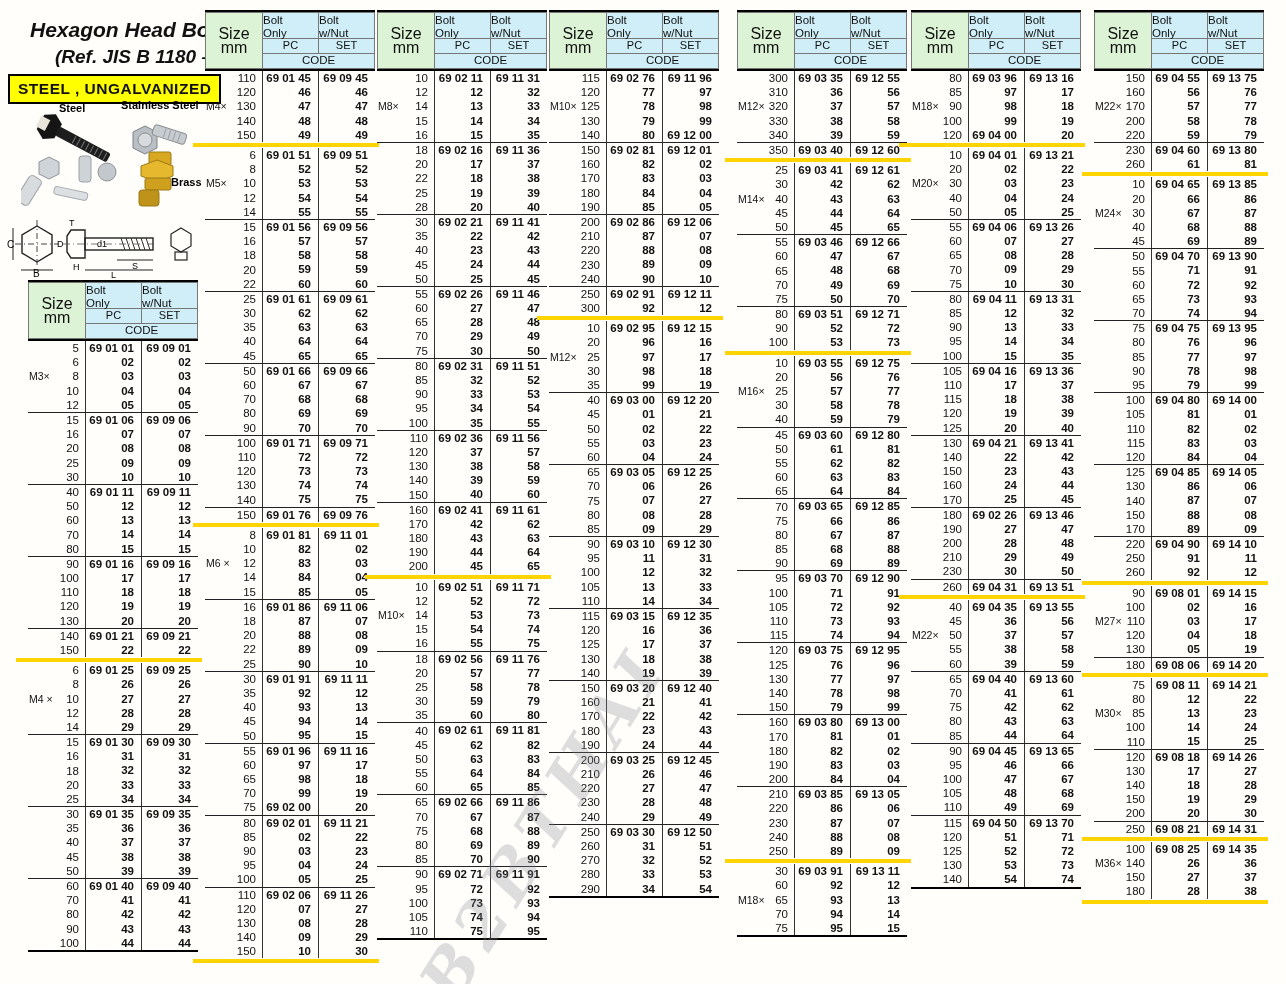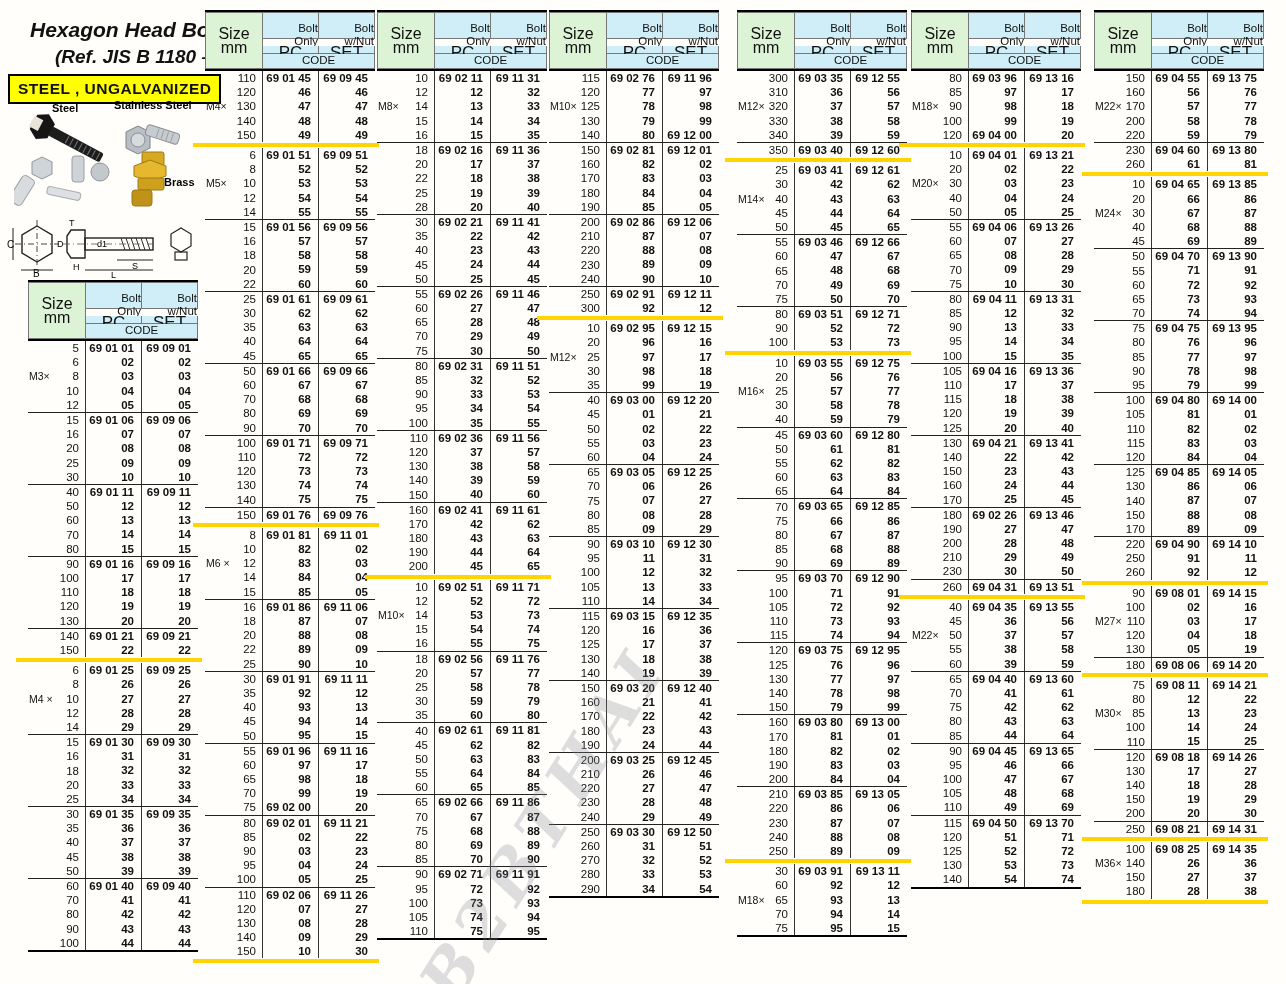--- a/index.html
+++ b/index.html
@@ -12,41 +12,41 @@
     --yellow:#ffd400;
     --banner-yellow:#ffff00;
   }
 
   
   .header-block{position:absolute;left:0;top:0;width:202px;height:280px;}
   .title{position:absolute;left:30px;top:18px;font-size:21px;font-weight:bold;font-style:italic;white-space:nowrap;}
   .subtitle{position:absolute;left:55px;top:46px;font-size:19px;font-weight:bold;font-style:italic;white-space:nowrap;}
   .banner{position:absolute;left:8px;top:74px;background:var(--banner-yellow);border:2px solid #000;
           font-size:15.5px;font-weight:bold;padding:4px 8px;white-space:nowrap;letter-spacing:.5px;}
-  .photos{position:absolute;left:14px;top:100px;}
+  .photos{position:absolute;left:21px;top:100px;}
   .diagram{position:absolute;left:5px;top:214px;}
 
   
   .watermark{position:absolute;left:468px;top:940px;transform:rotate(-58deg);transform-origin:left bottom;
              font-family:"DejaVu Serif", serif;font-style:italic;font-size:64px;font-weight:bold;
              color:rgba(135,135,148,.28);letter-spacing:9px;pointer-events:none;white-space:nowrap;}
 
   
   .tcol{position:absolute;width:170px;}
   .thead{display:flex;border-top:2px solid #000;border-bottom:2px solid #000;}
   .h-size{width:58px;background:var(--green);border:1px solid #777;box-sizing:border-box;
           display:flex;flex-direction:column;justify-content:center;align-items:center;
           font-size:16px;line-height:14px;height:57px;}
   .h-right{width:112px;display:flex;flex-direction:column;height:57px;}
   .h-bolt-row{display:flex;height:27px;}
   .h-cell{width:56px;background:var(--cyan);border:1px solid #777;border-left:none;box-sizing:border-box;
-          text-align:right;font-size:11.5px;line-height:12.5px;padding-top:9px;}
+          text-align:left;font-size:11.5px;line-height:12.5px;padding-top:1px;}
   .h-pcset-row{display:flex;height:15px;}
   .h-pc,.h-set{width:56px;background:var(--cyan);border:1px solid #777;border-left:none;border-top:none;
-          box-sizing:border-box;text-align:center;font-size:17px;line-height:13px;margin-top:7px;}
+          box-sizing:border-box;text-align:center;font-size:11px;line-height:13px;}
   .h-code{height:15px;background:var(--cyan);border:1px solid #777;border-left:none;border-top:none;
           box-sizing:border-box;text-align:center;font-size:11.5px;line-height:13px;}
   .trow{display:flex;height:var(--rh);}
   .c-size{width:58px;display:flex;align-items:center;box-sizing:border-box;
           border-right:1px solid #333;padding:0 6px 0 1px;}
   .prefix{font-size:10.5px;white-space:nowrap;}
   .sz{margin-left:auto;font-size:11.5px;}
   .c-pc,.c-set{width:56px;box-sizing:border-box;text-align:right;padding-right:7px;
           font-weight:bold;font-size:11.5px;line-height:var(--rh);white-space:nowrap;}
   .c-pc{border-right:1px solid #333;}

